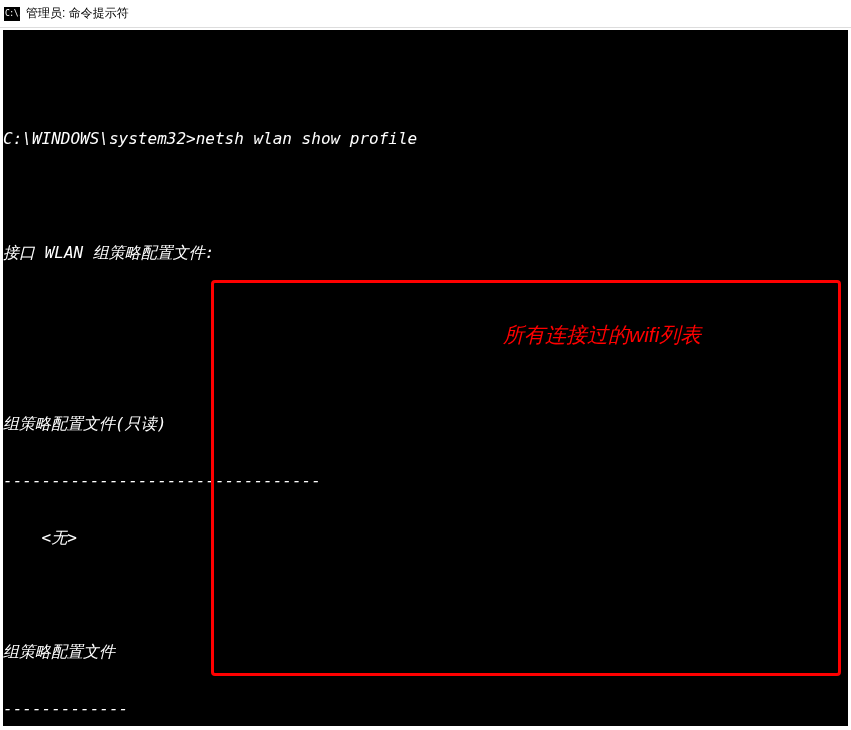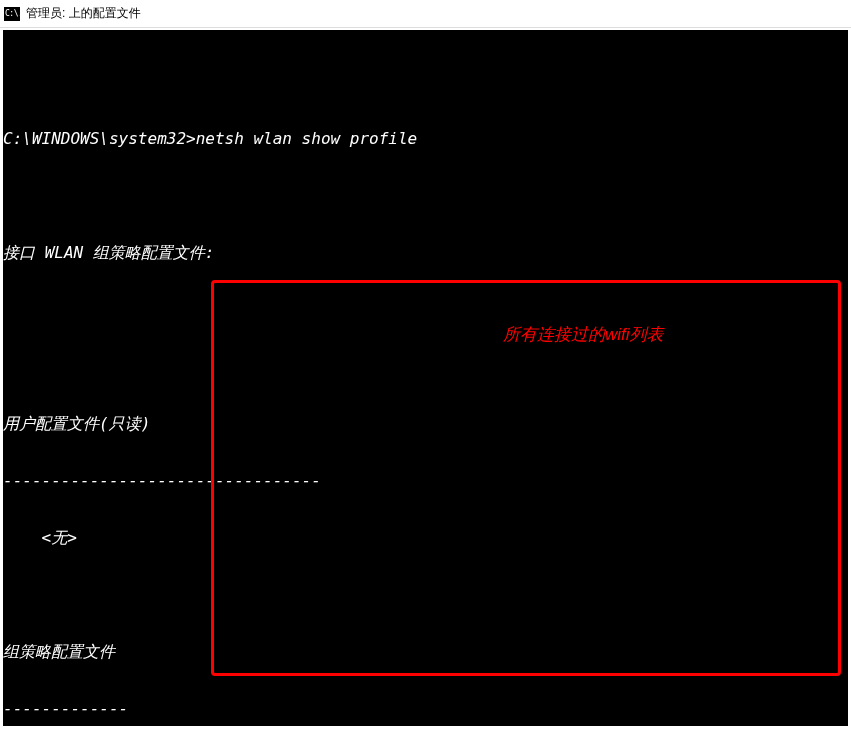--- a/index.html
+++ b/index.html
@@ -63,42 +63,42 @@
       height: 396px;
       border: 3px solid #ff0000;
       border-radius: 4px;
       pointer-events: none;
     }
     .annotation-text {
       position: absolute;
       top: 295px;
       left: 500px;
       color: #ff0000;
-      font-size: 17px;
+      font-size: 21px;
       font-family: "Microsoft YaHei", "SimSun", sans-serif;
       font-weight: 500;
       pointer-events: none;
     }
   </style>
 </head>
 <body>
 
 <div class="titlebar">
   <div class="titlebar-icon">C:\.</div>
-  <span class="titlebar-text">管理员: 上的配置文件</span>
+  <span class="titlebar-text">管理员: 命令提示符</span>
 </div>
 
 <div class="terminal">
   <div class="term-line"> </div>
   <div class="term-line"><span>C:\WINDOWS\system32&gt;</span><span>netsh wlan show profile</span></div>
   <div class="term-line"> </div>
   <div class="term-line">接口 WLAN 组策略配置文件:</div>
   <div class="term-line"> </div>
   <div class="term-line"> </div>
-  <div class="term-line">用户配置文件(只读)</div>
+  <div class="term-line">组策略配置文件(只读)</div>
   <div class="term-line underline-row">---------------------------------</div>
   <div class="term-line">    &lt;无&gt;</div>
   <div class="term-line"> </div>
   <div class="term-line">组策略配置文件</div>
   <div class="term-line underline-row">-------------</div>
   
   
   
 
   <div class="annotation-box"></div>

